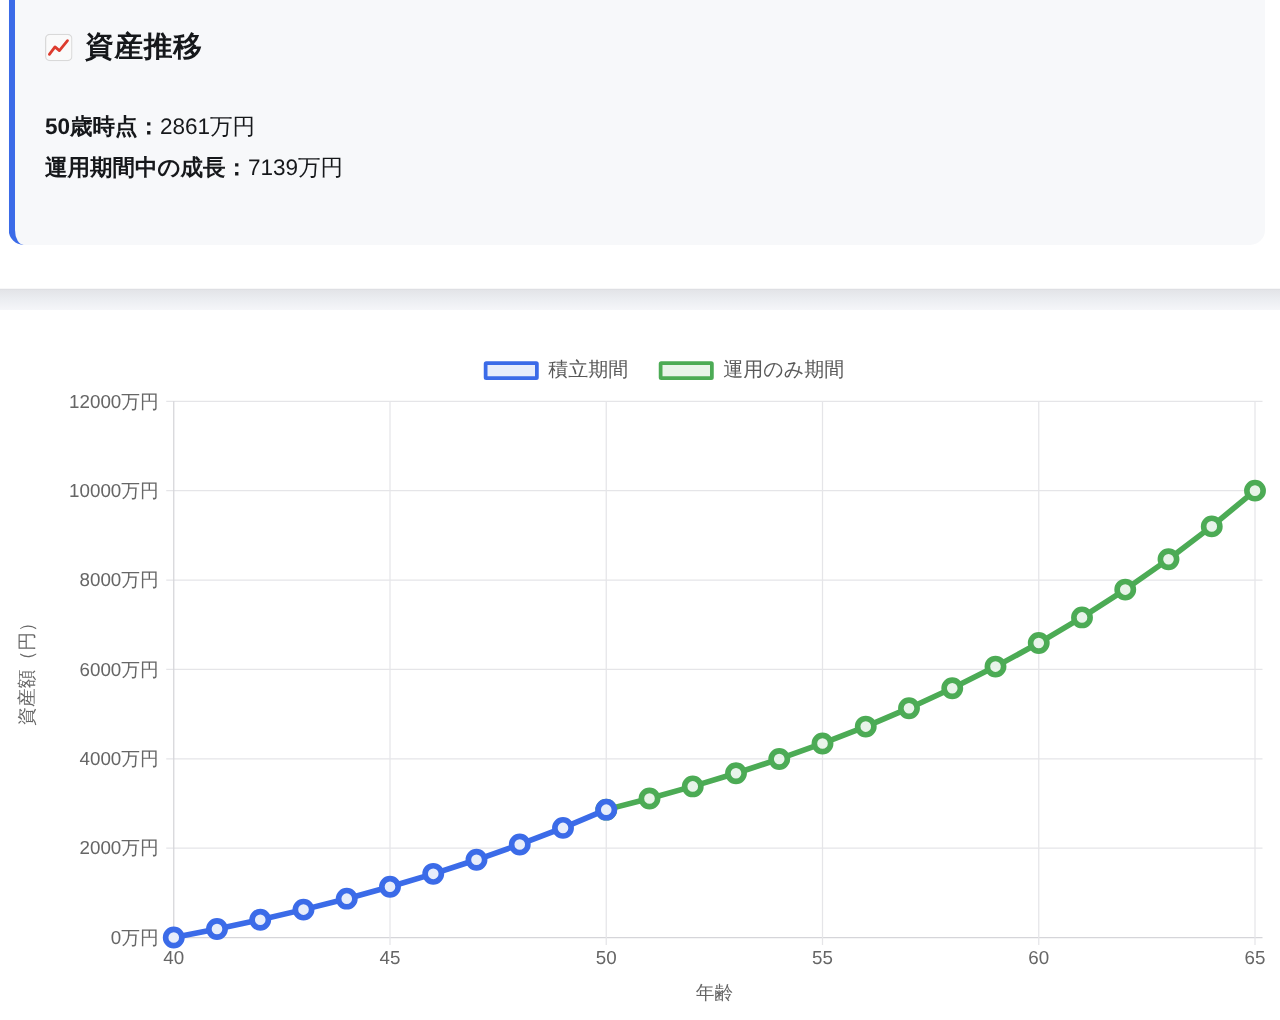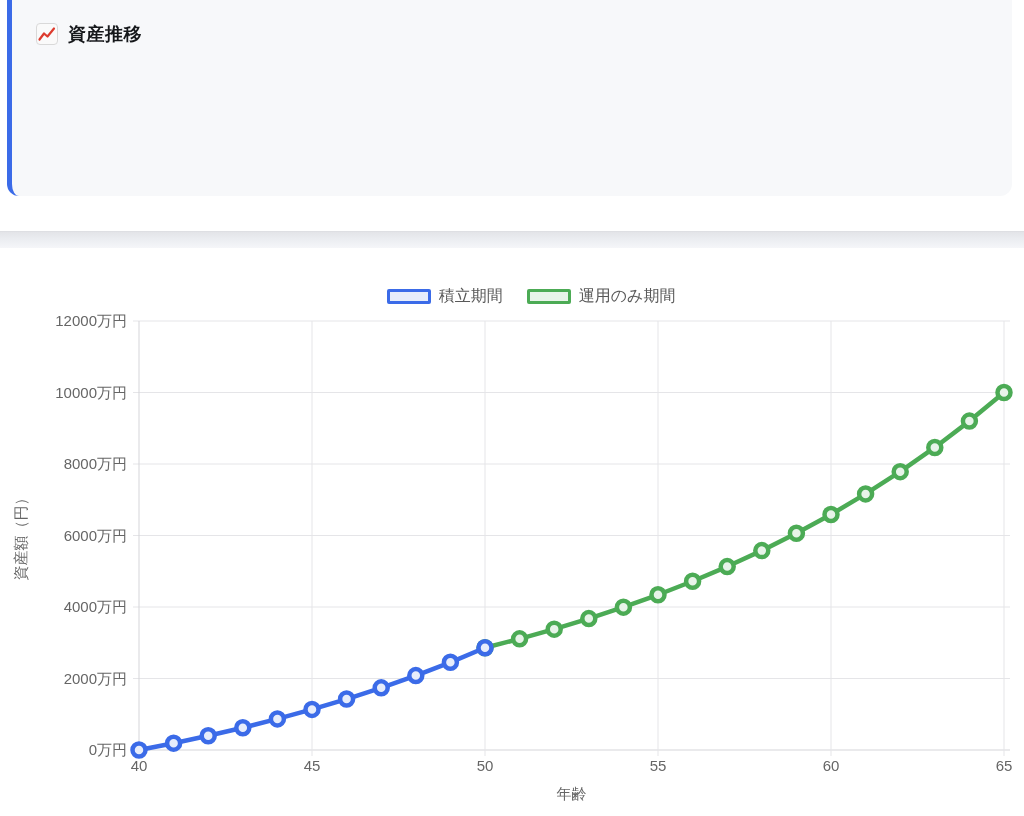--- a/index.html
+++ b/index.html
@@ -9,21 +9,21 @@
     font-family:"Liberation Sans","DejaVu Sans",sans-serif;
     color:#16181b;
   }
   
   .card{
     position:absolute;top:-16px;left:7px;width:1005px;height:212px;
     background:#f7f8fa;border-left:5px solid #3b6be8;border-radius:12px;
     box-sizing:border-box;padding:38px 0 0 24px;
   }
   .card-title-row{display:flex;align-items:center;gap:10px;}
-  .title-text{font-size:18px;font-weight:700;letter-spacing:.5px;}
+  .title-text{font-size:23px;font-weight:700;letter-spacing:.5px;}
   .stats{margin-top:32px;font-size:18px;line-height:33px;}
   .stat-label{font-weight:700;}
   .stat-value{font-weight:400;}
   
   .divider-band{
     position:absolute;top:231px;left:0;width:1024px;height:17px;
     background:linear-gradient(180deg,#e3e4e8 0%,#ebedf1 45%,#f5f6f9 100%);
     border-top:1px solid #dedfe3;box-sizing:border-box;
   }
   
@@ -44,20 +44,26 @@
   <div class="card-title-row">
     <span style="display:inline-flex;">
       <svg width="22" height="22" viewBox="0 0 22 22">
         <rect x="0.5" y="0.5" width="21" height="21" rx="3.5" fill="#fafafa" stroke="#d9d9d9"></rect>
         <polyline points="3.5,16.5 8,10.5 11.5,13.5 18,5.5" fill="none" stroke="#dd3b2e" stroke-width="2.2" stroke-linecap="round" stroke-linejoin="round"></polyline>
       </svg>
     </span>
     <span class="title-text">資産推移</span>
   </div>
   <div class="stats">
+    <div class="stat-line">
+      <span class="stat-label">50歳時点：</span><span class="stat-value">2861万円</span>
+    </div>
+    <div class="stat-line">
+      <span class="stat-label">運用期間中の成長：</span><span class="stat-value">7139万円</span>
+    </div>
   </div>
 </div>
 
 <div class="divider-band"></div>
 
 <div class="chart-section">
   <div class="legend">
     <div class="legend-item">
       <span class="legend-box" style="border-color: rgb(59, 107, 232); background: rgb(231, 237, 251);"></span>
       <span class="legend-label">積立期間</span>

